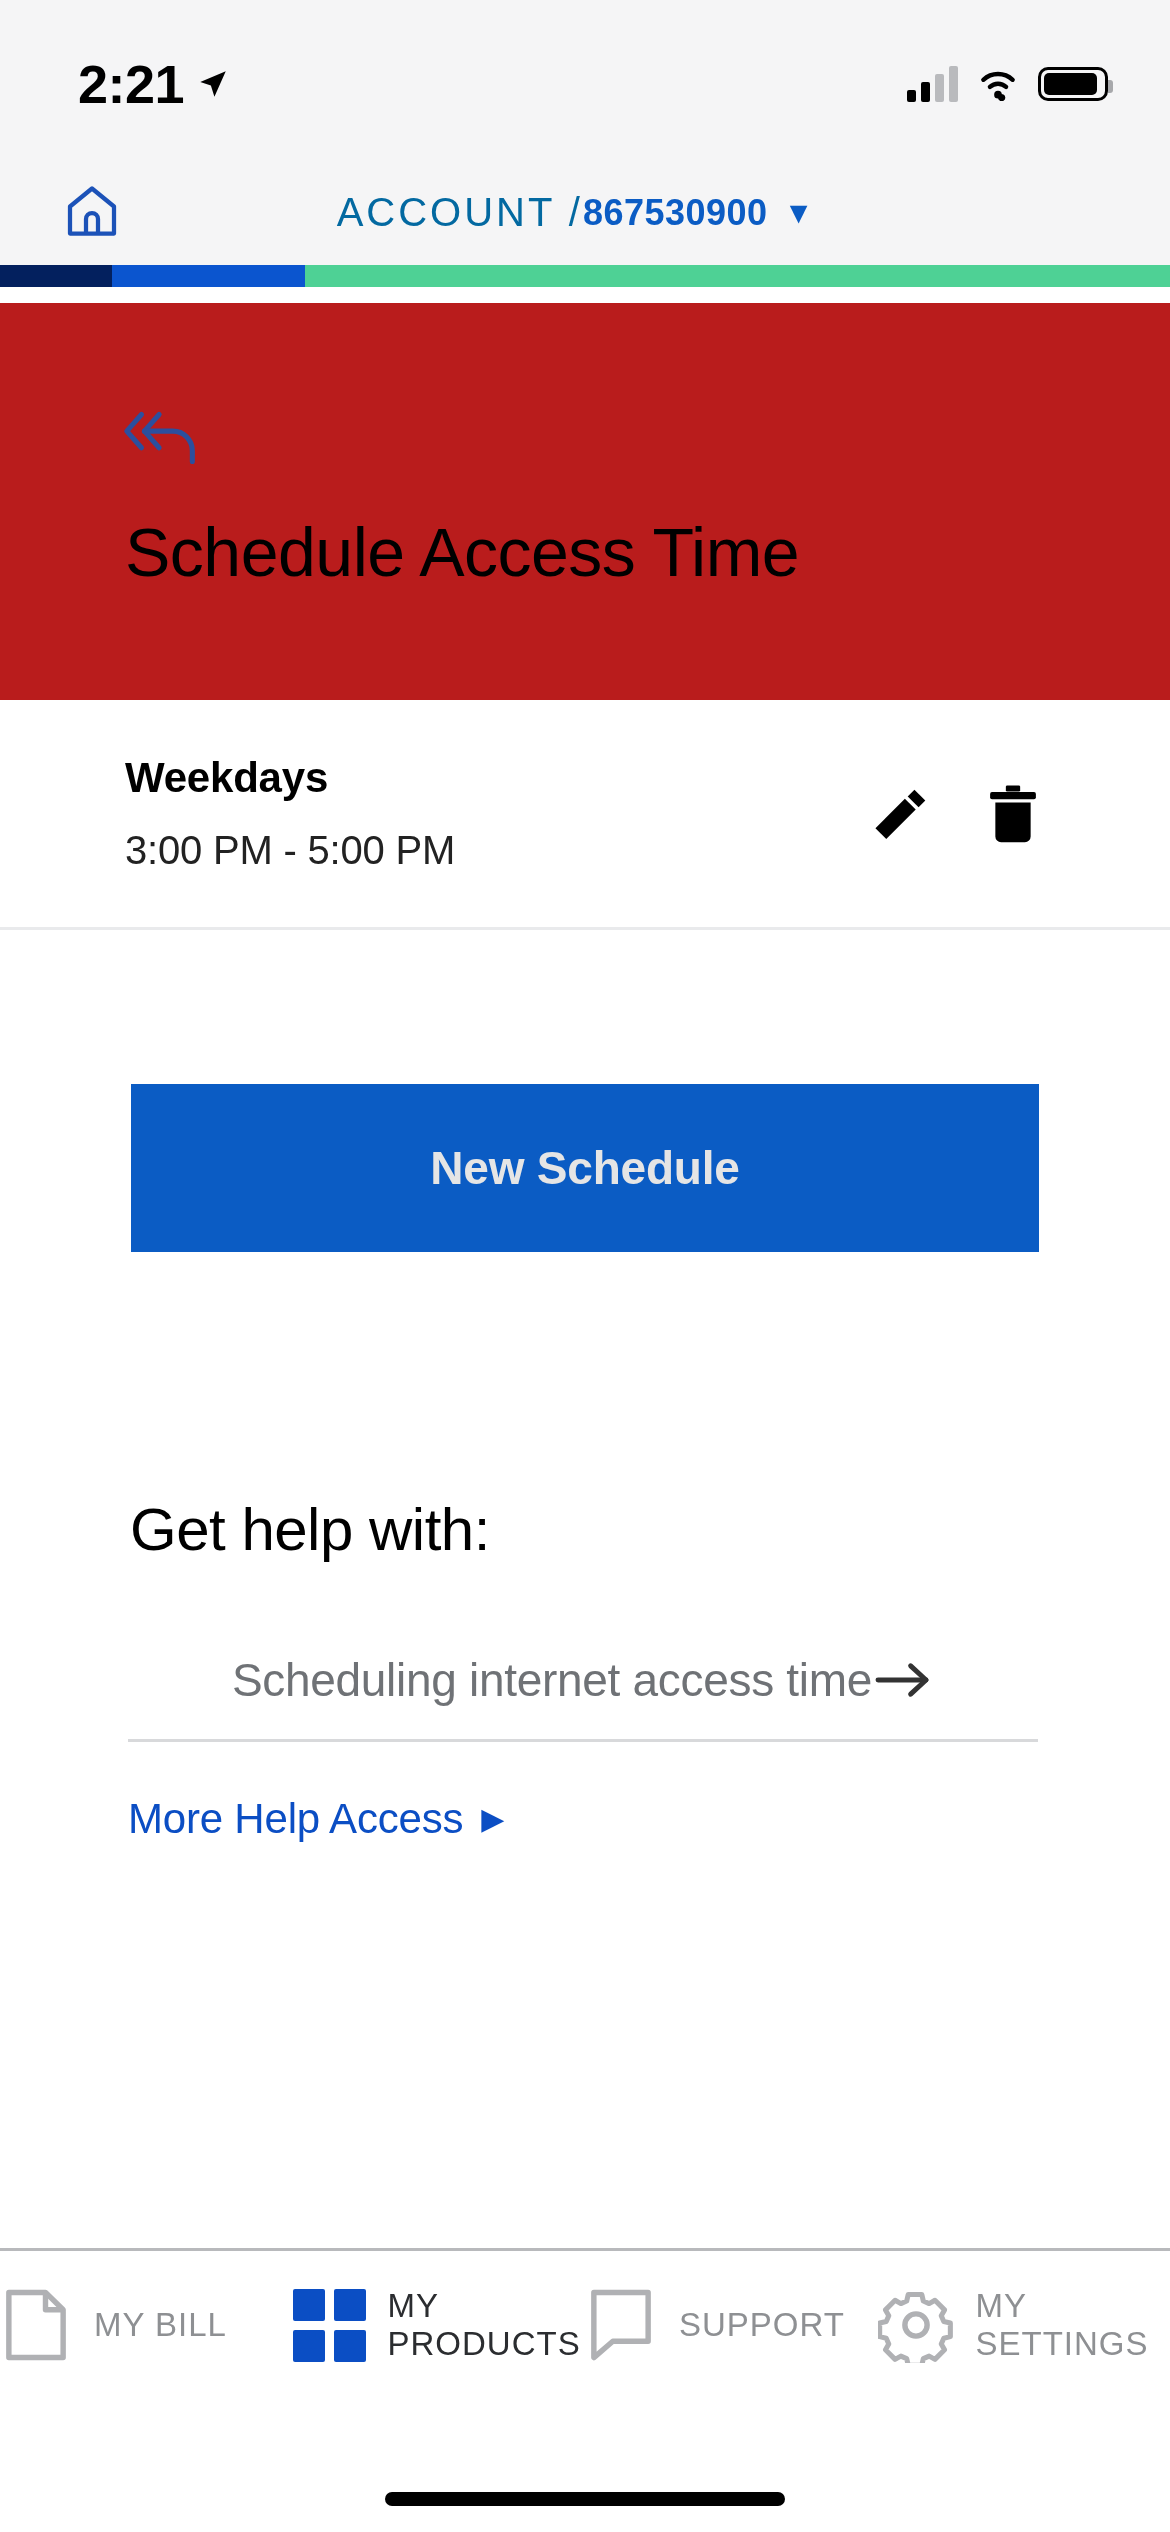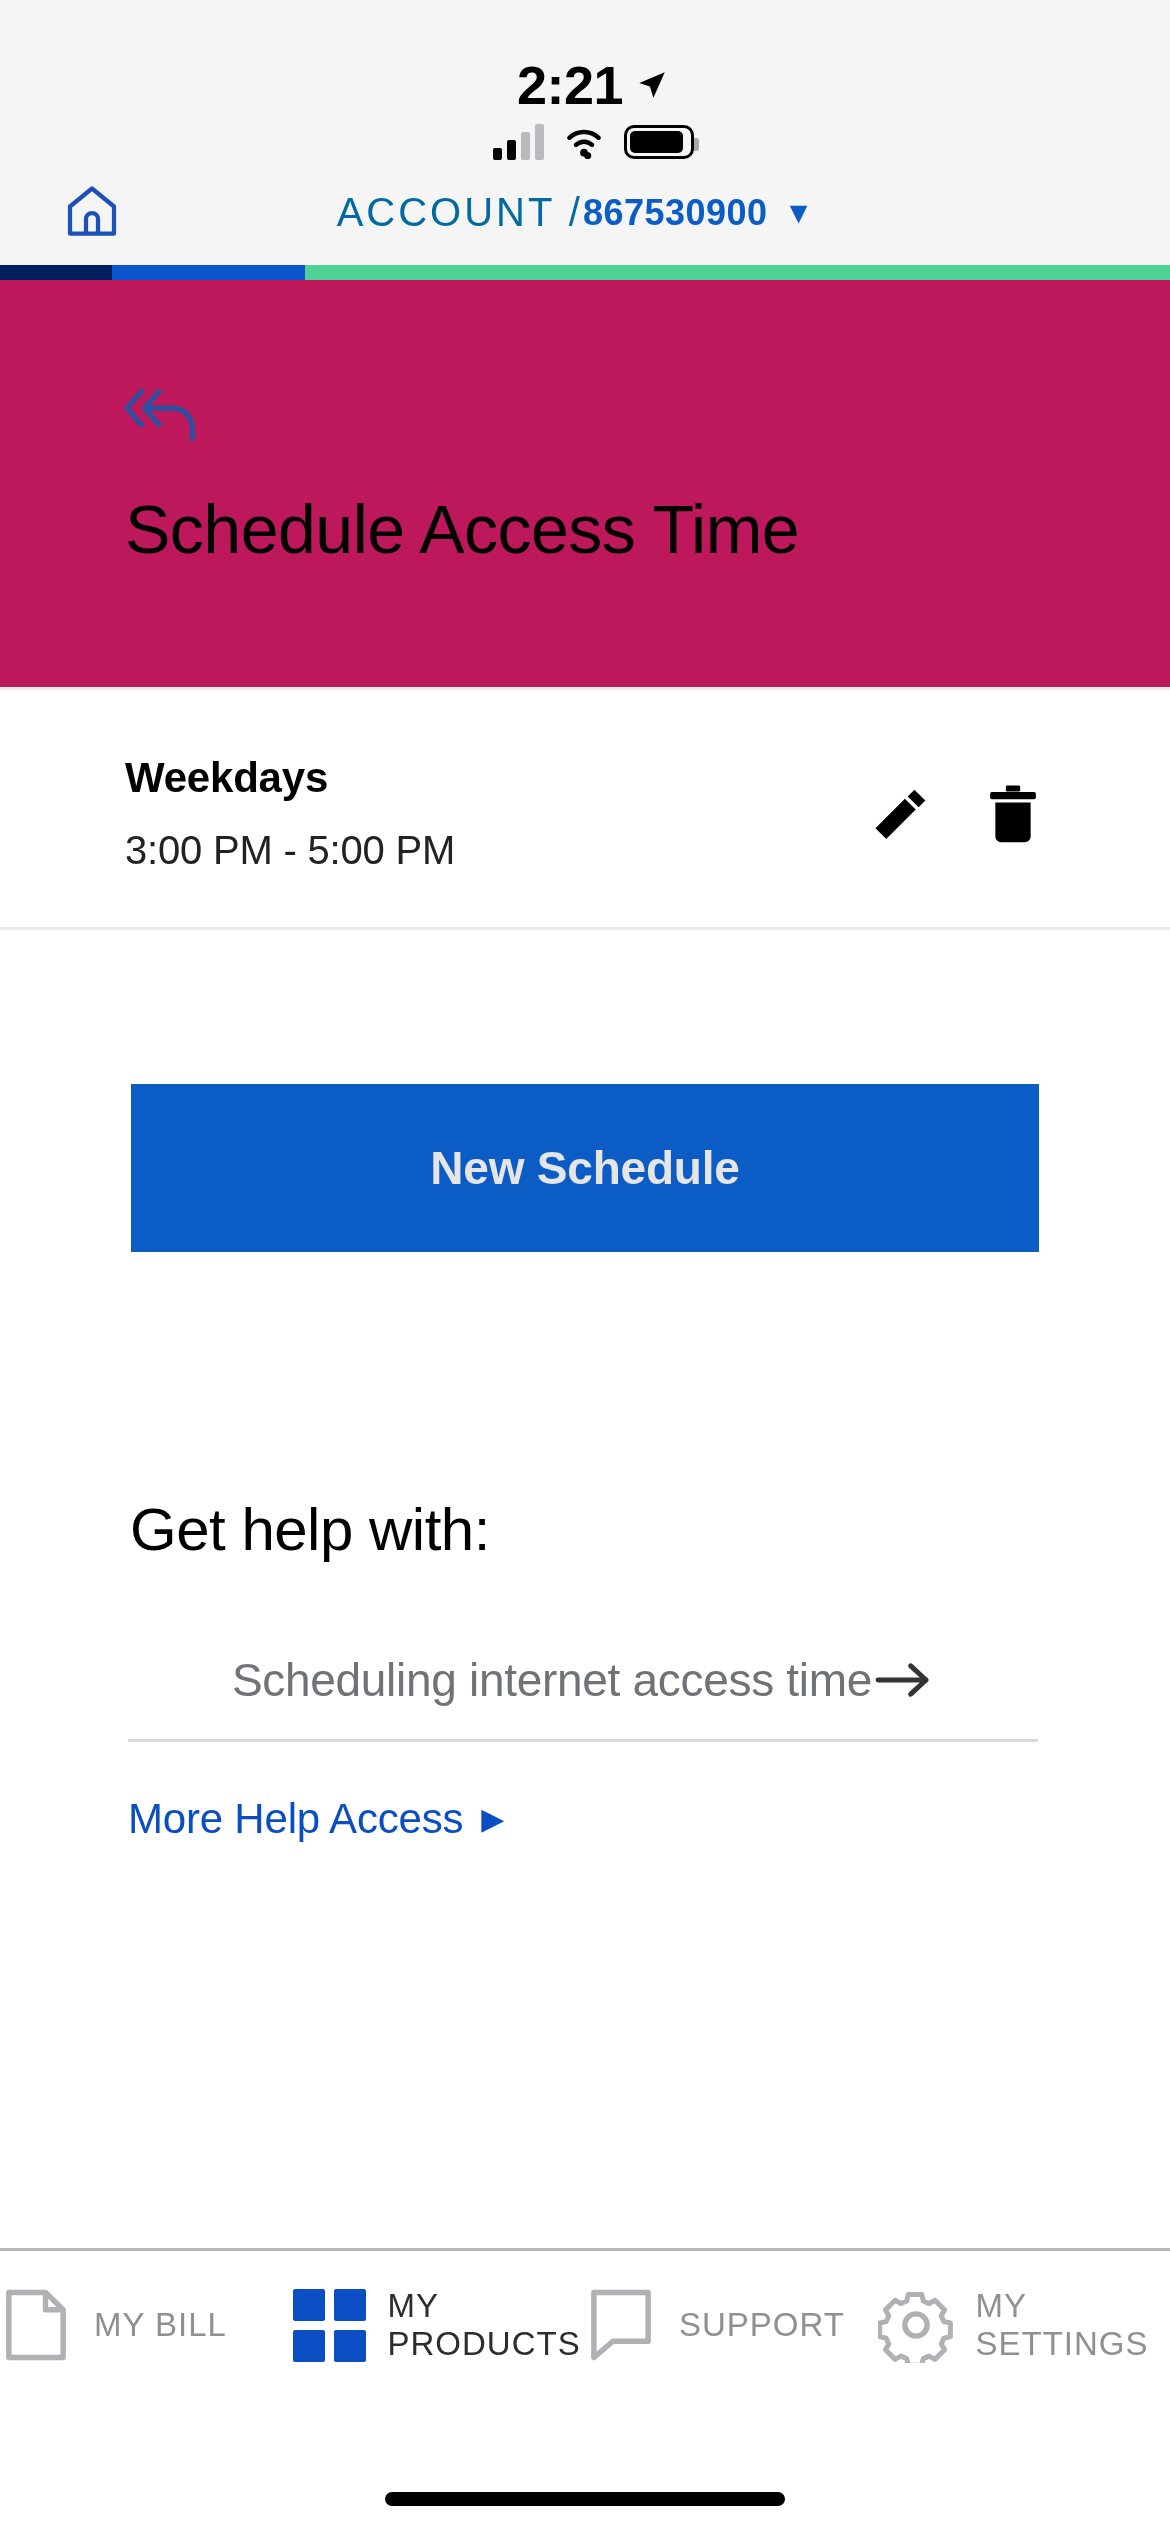--- a/index.html
+++ b/index.html
@@ -9,23 +9,22 @@
     font-family:"Liberation Sans", sans-serif;
     -webkit-font-smoothing:antialiased;
     overflow:hidden;
   }
   .phone { position:relative; width:1170px; height:2532px; background:#ffffff; }
 
   
   .statusbar {
     position:absolute; top:0; left:0; width:1170px; height:160px;
     background:#f5f5f6;
-    display:flex; align-items:center; justify-content:flex-end;
+    display:flex; align-items:center; justify-content:space-between;
     padding:0 62px 0 78px;
-    flex-direction:column;
   }
   .sb-time {
     display:flex; align-items:center; gap:12px;
     font-size:54px; font-weight:700; color:#000;
     letter-spacing:-0.5px; margin-top:8px;
   }
   .sb-right { display:flex; align-items:center; gap:18px; margin-top:8px; }
   .bars { display:flex; align-items:flex-end; gap:5px; height:36px; }
   .bars i { display:block; width:9px; border-radius:2px; background:#000; }
   .bars i.b1 { height:12px; }
@@ -62,22 +61,22 @@
   .acct-caret { color:#0b5cc4; font-size:30px; margin-left:16px; line-height:1; }
 
   
   .tricolor { position:absolute; top:265px; left:0; width:1170px; height:22px; display:flex; }
   .tricolor .seg1 { width:112px;  background:#03205e; }
   .tricolor .seg2 { width:193px;  background:#0b55cf; }
   .tricolor .seg3 { flex:1;       background:#4ed195; }
 
   
   .title-area {
-    position:absolute; top:280px; left:0; width:1170px; height:410px;
-    background:#be185d; border-bottom:3px solid #e9eaec;
+    position:absolute; top:303px; left:0; width:1170px; height:410px;
+    background:#b91c1c; border-bottom:3px solid #e9eaec;
   }
   .back-btn {
     position:absolute; left:118px; top:100px;
     width:90px; height:70px; cursor:pointer;
   }
   .page-title {
     position:absolute; left:125px; top:210px;
     font-size:68px; font-weight:300; color:#000; letter-spacing:-0.5px;
   }
 

